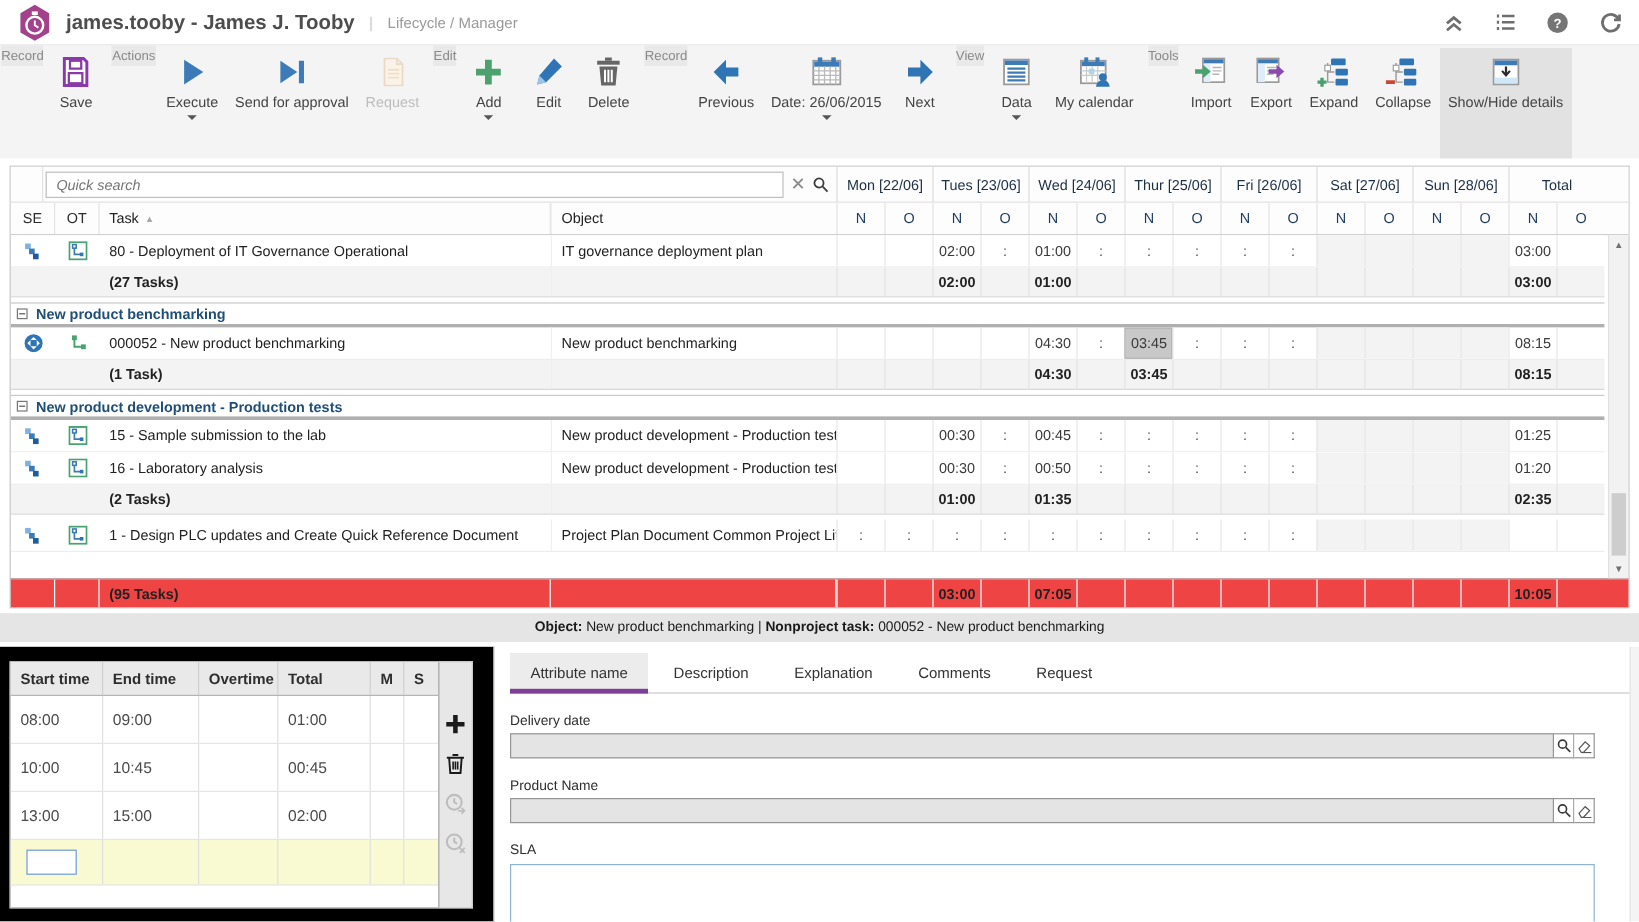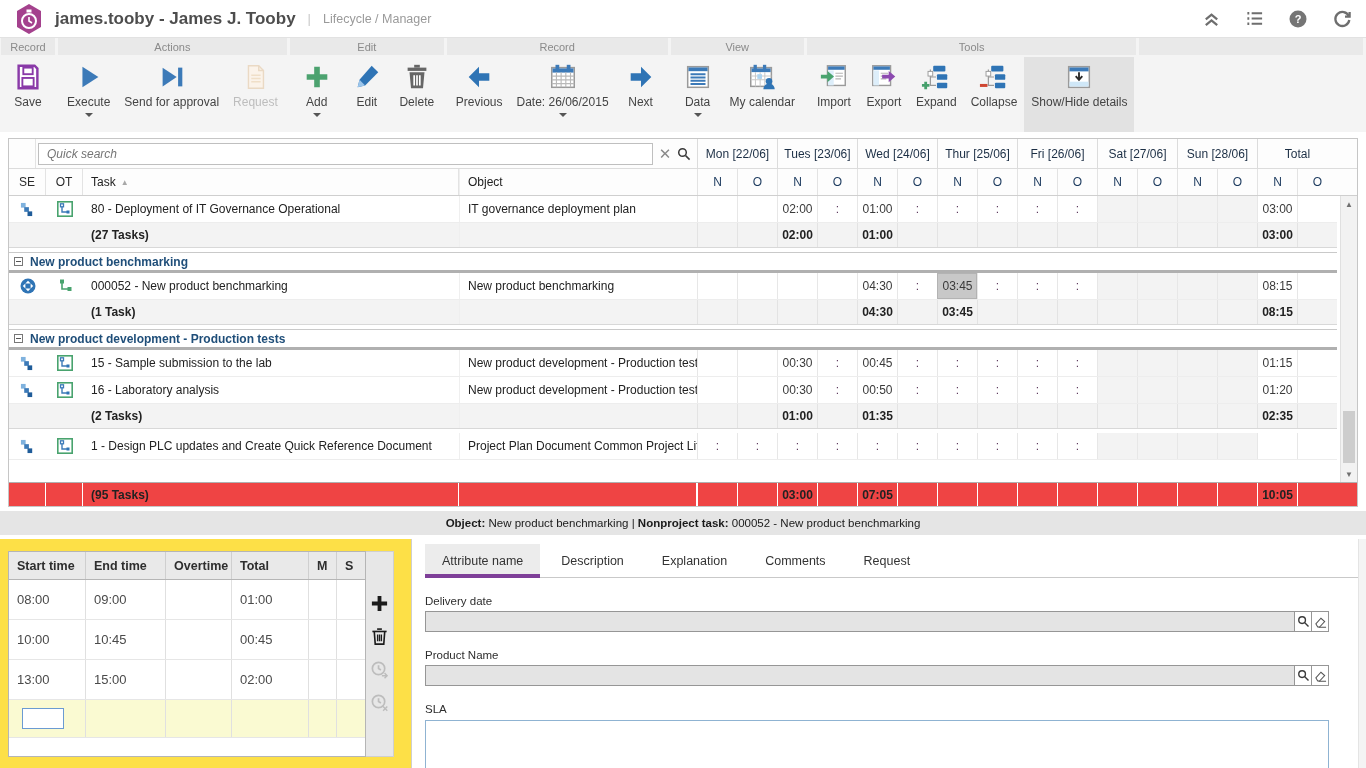--- a/index.html
+++ b/index.html
@@ -10,21 +10,21 @@
   .titlebar{height:38px;background:#fff;display:flex;align-items:center;padding:0 14px;border-bottom:1px solid #e2e2e2;}
   .logo{width:30px;height:32px;margin-right:11px;}
   .apptitle{font-size:17px;font-weight:bold;color:#4d4d4d;}
   .tsep{color:#c9c9c9;margin:0 12px;font-size:13px;}
   .context{color:#9a9a9a;font-size:12.5px;}
   .tbicons{margin-left:auto;display:flex;align-items:center;gap:24px;}
   .tbicon{cursor:pointer;display:flex;align-items:center;}
 
   
   .ribbon{height:94px;background:#f4f4f4;display:flex;align-items:stretch;padding-left:1px;}
-  .rgroup{display:flex;flex-direction:column;margin-right:3px;}
+  .rgroup{display:flex;flex-direction:row;margin-right:3px;}
   .rgroup .glabel{height:17px;background:#e9e9e9;color:#8a8a8a;font-size:11px;display:flex;align-items:center;justify-content:center;}
   .gbody{flex:1;display:flex;align-items:stretch;padding:2px 2px 0 2px;}
   .rbtn{min-width:50px;padding:3px 7px 2px 7px;display:flex;flex-direction:column;align-items:center;cursor:pointer;}
   .rbtn .ricon{height:34px;display:flex;align-items:center;justify-content:center;}
   .rbtn .rlabel{font-size:12px;color:#444;white-space:nowrap;margin-top:1px;}
   .rbtn.active{background:#e2e2e2;}
   .rbtn.disabled .rlabel{color:#bdbdbd;}
   .caret{width:0;height:0;border-left:4px solid transparent;border-right:4px solid transparent;border-top:4px solid #555;margin-top:4px;}
   .rfill{flex:1;}
 
@@ -75,21 +75,21 @@
   .grand .cse,.grand .cot,.grand .cobj,.grand .ctask{border-right:1px solid #fff;border-left:none;}
   .grand .vcell{border-left:1px solid #fff;color:#222;}
 
   
   .statusbar{height:24px;background:#e5e5e5;margin-top:4px;display:flex;align-items:center;justify-content:center;font-size:11.5px;color:#1a1a1a;}
   .statusbar b{font-weight:bold;}
   .statusbar span{white-space:pre;}
 
   
   .bottom{display:flex;height:229px;margin-top:4px;}
-  .bleft{width:412px;background:#fde047;border-right:1px solid #cfcfcf;position:relative;}
+  .bleft{width:412px;background:#000000;border-right:1px solid #cfcfcf;position:relative;}
   .tswrap{position:absolute;left:8px;top:12px;display:flex;}
   .tstable{width:358px;background:#fff;border:1px solid #b5b5b5;}
   .tsh{display:flex;height:28px;background:#e9e9e9;border-bottom:1px solid #b5b5b5;}
   .tsh div{display:flex;align-items:center;padding-left:8px;font-weight:bold;color:#2e2e2e;font-size:12.5px;border-right:1px solid #cfcfcf;}
   .tsr{display:flex;height:40px;border-bottom:1px solid #e6e6e6;}
   .tsr div{display:flex;align-items:center;padding-left:8px;color:#4a4a4a;font-size:13px;border-right:1px solid #e0e0e0;}
   .tsr.edit{background:#fafad2;height:38px;}
   .tsr.edit input{width:42px;height:21px;border:1px solid #6b9bd2;margin-left:5px;outline:none;font-family:inherit;}
   .tsfill{height:18px;}
   .w1{width:77px}.w2{width:80px}.w3{width:66px}.w4{width:77px}.w5{width:28px}.w6{width:28px;border-right:none!important}
@@ -590,21 +590,21 @@
           <div class="vcell">00:45</div>
           <div class="vcell colon">:</div>
           <div class="vcell colon">:</div>
           <div class="vcell colon">:</div>
           <div class="vcell colon">:</div>
           <div class="vcell colon">:</div>
           <div class="vcell off"></div>
           <div class="vcell off"></div>
           <div class="vcell off"></div>
           <div class="vcell off"></div>
-          <div class="vcell">01:15</div>
+          <div class="vcell">01:25</div>
           <div class="vcell"></div>
         </div>
         <div class="grow">
           <div class="cse">
             <svg viewBox="0 0 16 16" width="15" height="15">
               <rect x="1" y="1" width="5" height="5" fill="#7fb2de"></rect>
               <rect x="4.5" y="5.5" width="5" height="5" fill="#3c7ab8"></rect>
               <rect x="8" y="10" width="5" height="5" fill="#1f5c99"></rect>
             </svg>
           </div>

